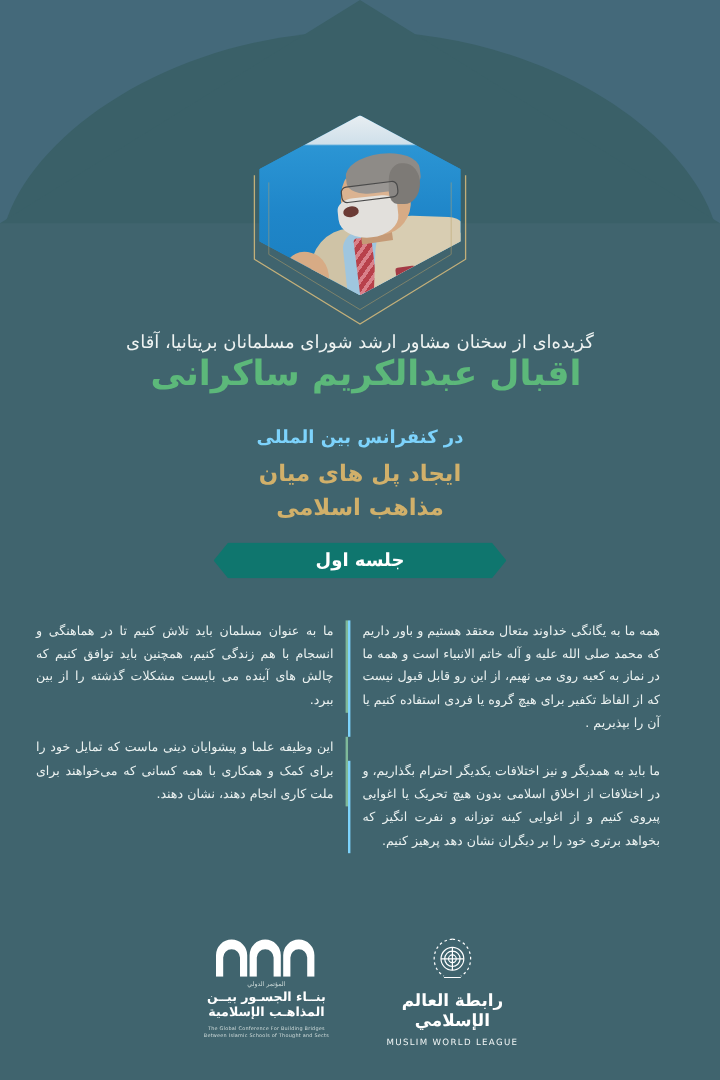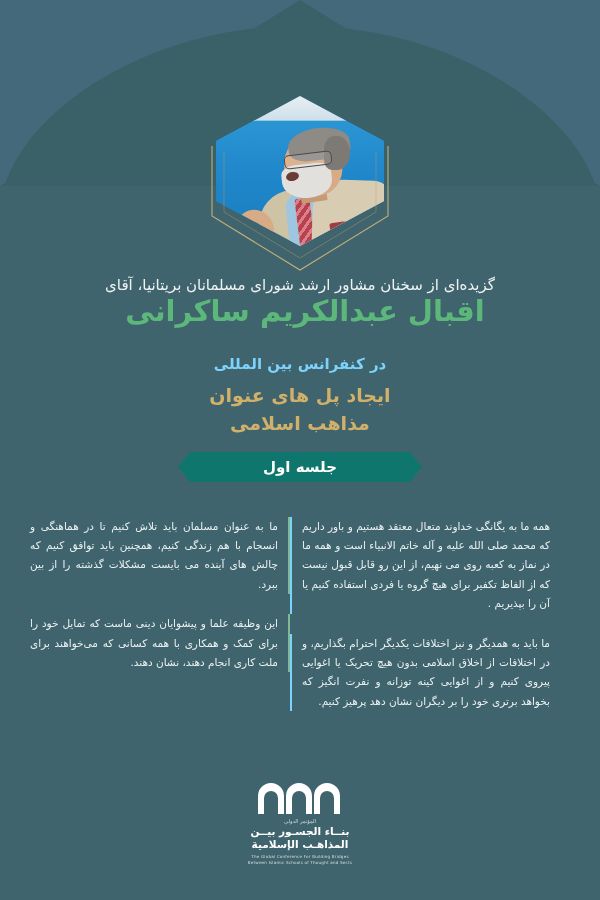--- a/index.html
+++ b/index.html
@@ -432,39 +432,54 @@
 
   <svg class="portrait-frame" viewBox="0 0 184 186">
     <path d="M4,58 L4,128 L92,182 L180,128 L180,58" fill="none" stroke="#c9b37a" stroke-width="1.1" opacity="0.95"></path>
     <path d="M16,64 L16,124 L92,170 L168,124 L168,64" fill="none" stroke="#b9a169" stroke-width="0.7" opacity="0.6"></path>
   </svg>
 
   <div class="kicker">گزیده‌ای از سخنان مشاور ارشد شورای مسلمانان بریتانیا، آقای</div>
   <div class="speaker-name">اقبال عبدالکریم ساکرانی</div>
   <div class="conf-line">در کنفرانس بین المللی</div>
   <div class="conf-title">
-    <div>ایجاد پل های عنوان</div>
+    <div>ایجاد پل های میان</div>
     <div>مذاهب اسلامی</div>
   </div>
 
   <div class="session-badge">جلسه اول</div>
 
   <div class="columns">
     <div class="col col-right">
       <p class="quote">ما به عنوان مسلمان باید تلاش کنیم تا در هماهنگی و انسجام با هم زندگی کنیم، همچنین باید توافق کنیم که چالش های آینده می بایست مشکلات گذشته را از بین ببرد.</p>
       <p class="quote">این وظیفه علما و پیشوایان دینی ماست که تمایل خود را برای کمک و همکاری با همه کسانی که می‌خواهند برای ملت کاری انجام دهند، نشان دهند.</p>
     </div>
     <div class="col col-left">
       <p class="quote">همه ما به یگانگی خداوند متعال معتقد هستیم و باور داریم که محمد صلی الله علیه و آله خاتم الانبیاء است و همه ما در نماز به کعبه روی می نهیم، از این رو قابل قبول نیست که از الفاظ تکفیر برای هیچ گروه یا فردی استفاده کنیم یا آن را بپذیریم .</p>
       <p class="quote">ما باید به همدیگر و نیز اختلافات یکدیگر احترام بگذاریم، و در اختلافات از اخلاق اسلامی بدون هیچ تحریک یا اغوایی پیروی کنیم و از اغوایی کینه توزانه و نفرت انگیز که بخواهد برتری خود را بر دیگران نشان دهد پرهیز کنیم.</p>
     </div>
   </div>
 
   <div class="footer">
 
+    <div class="logo-mwl">
+      <svg class="crest" width="46" height="40" viewBox="0 0 46 40">
+        <g fill="none" stroke="#ffffff" stroke-width="1">
+          <circle cx="23" cy="19" r="9.5"></circle>
+          <circle cx="23" cy="19" r="6.4"></circle>
+          <circle cx="23" cy="19" r="3.2"></circle>
+          <path d="M13.5 19 H32.5 M23 9.5 V28.5"></path>
+          <path d="M23 2.6 c-9 0.6 -15.2 7.6 -15.2 16.4 c0 6.2 3.2 11.6 8.2 14.4" stroke-dasharray="2.2 2.4"></path>
+          <path d="M23 2.6 c9 0.6 15.2 7.6 15.2 16.4 c0 6.2 -3.2 11.6 -8.2 14.4" stroke-dasharray="2.2 2.4"></path>
+          <path d="M16 34.6 h14"></path>
+        </g>
+      </svg>
+      <div class="mwl-ar">رابطة العالم الإسلامي</div>
+      <div class="mwl-en">MUSLIM WORLD LEAGUE</div>
+    </div>
 
     <div class="logo-gcbb">
       <svg class="arches" width="88" height="36" viewBox="0 0 88 36">
         <path fill="#ffffff" d="
           M2,36 L2,18 A13,13 0 0 1 28,18 L28,36 L22,36 L22,20 A7,7 0 0 0 8,20 L8,36 Z
           M30,36 L30,18 A13,13 0 0 1 56,18 L56,36 L50,36 L50,20 A7,7 0 0 0 36,20 L36,36 Z
           M58,36 L58,18 A13,13 0 0 1 84,18 L84,36 L78,36 L78,20 A7,7 0 0 0 64,20 L64,36 Z"></path>
       </svg>
       <div class="gcbb-sup">المؤتمر الدولي</div>
       <div class="gcbb-ar1">بنــاء الجسـور بيــن</div>

